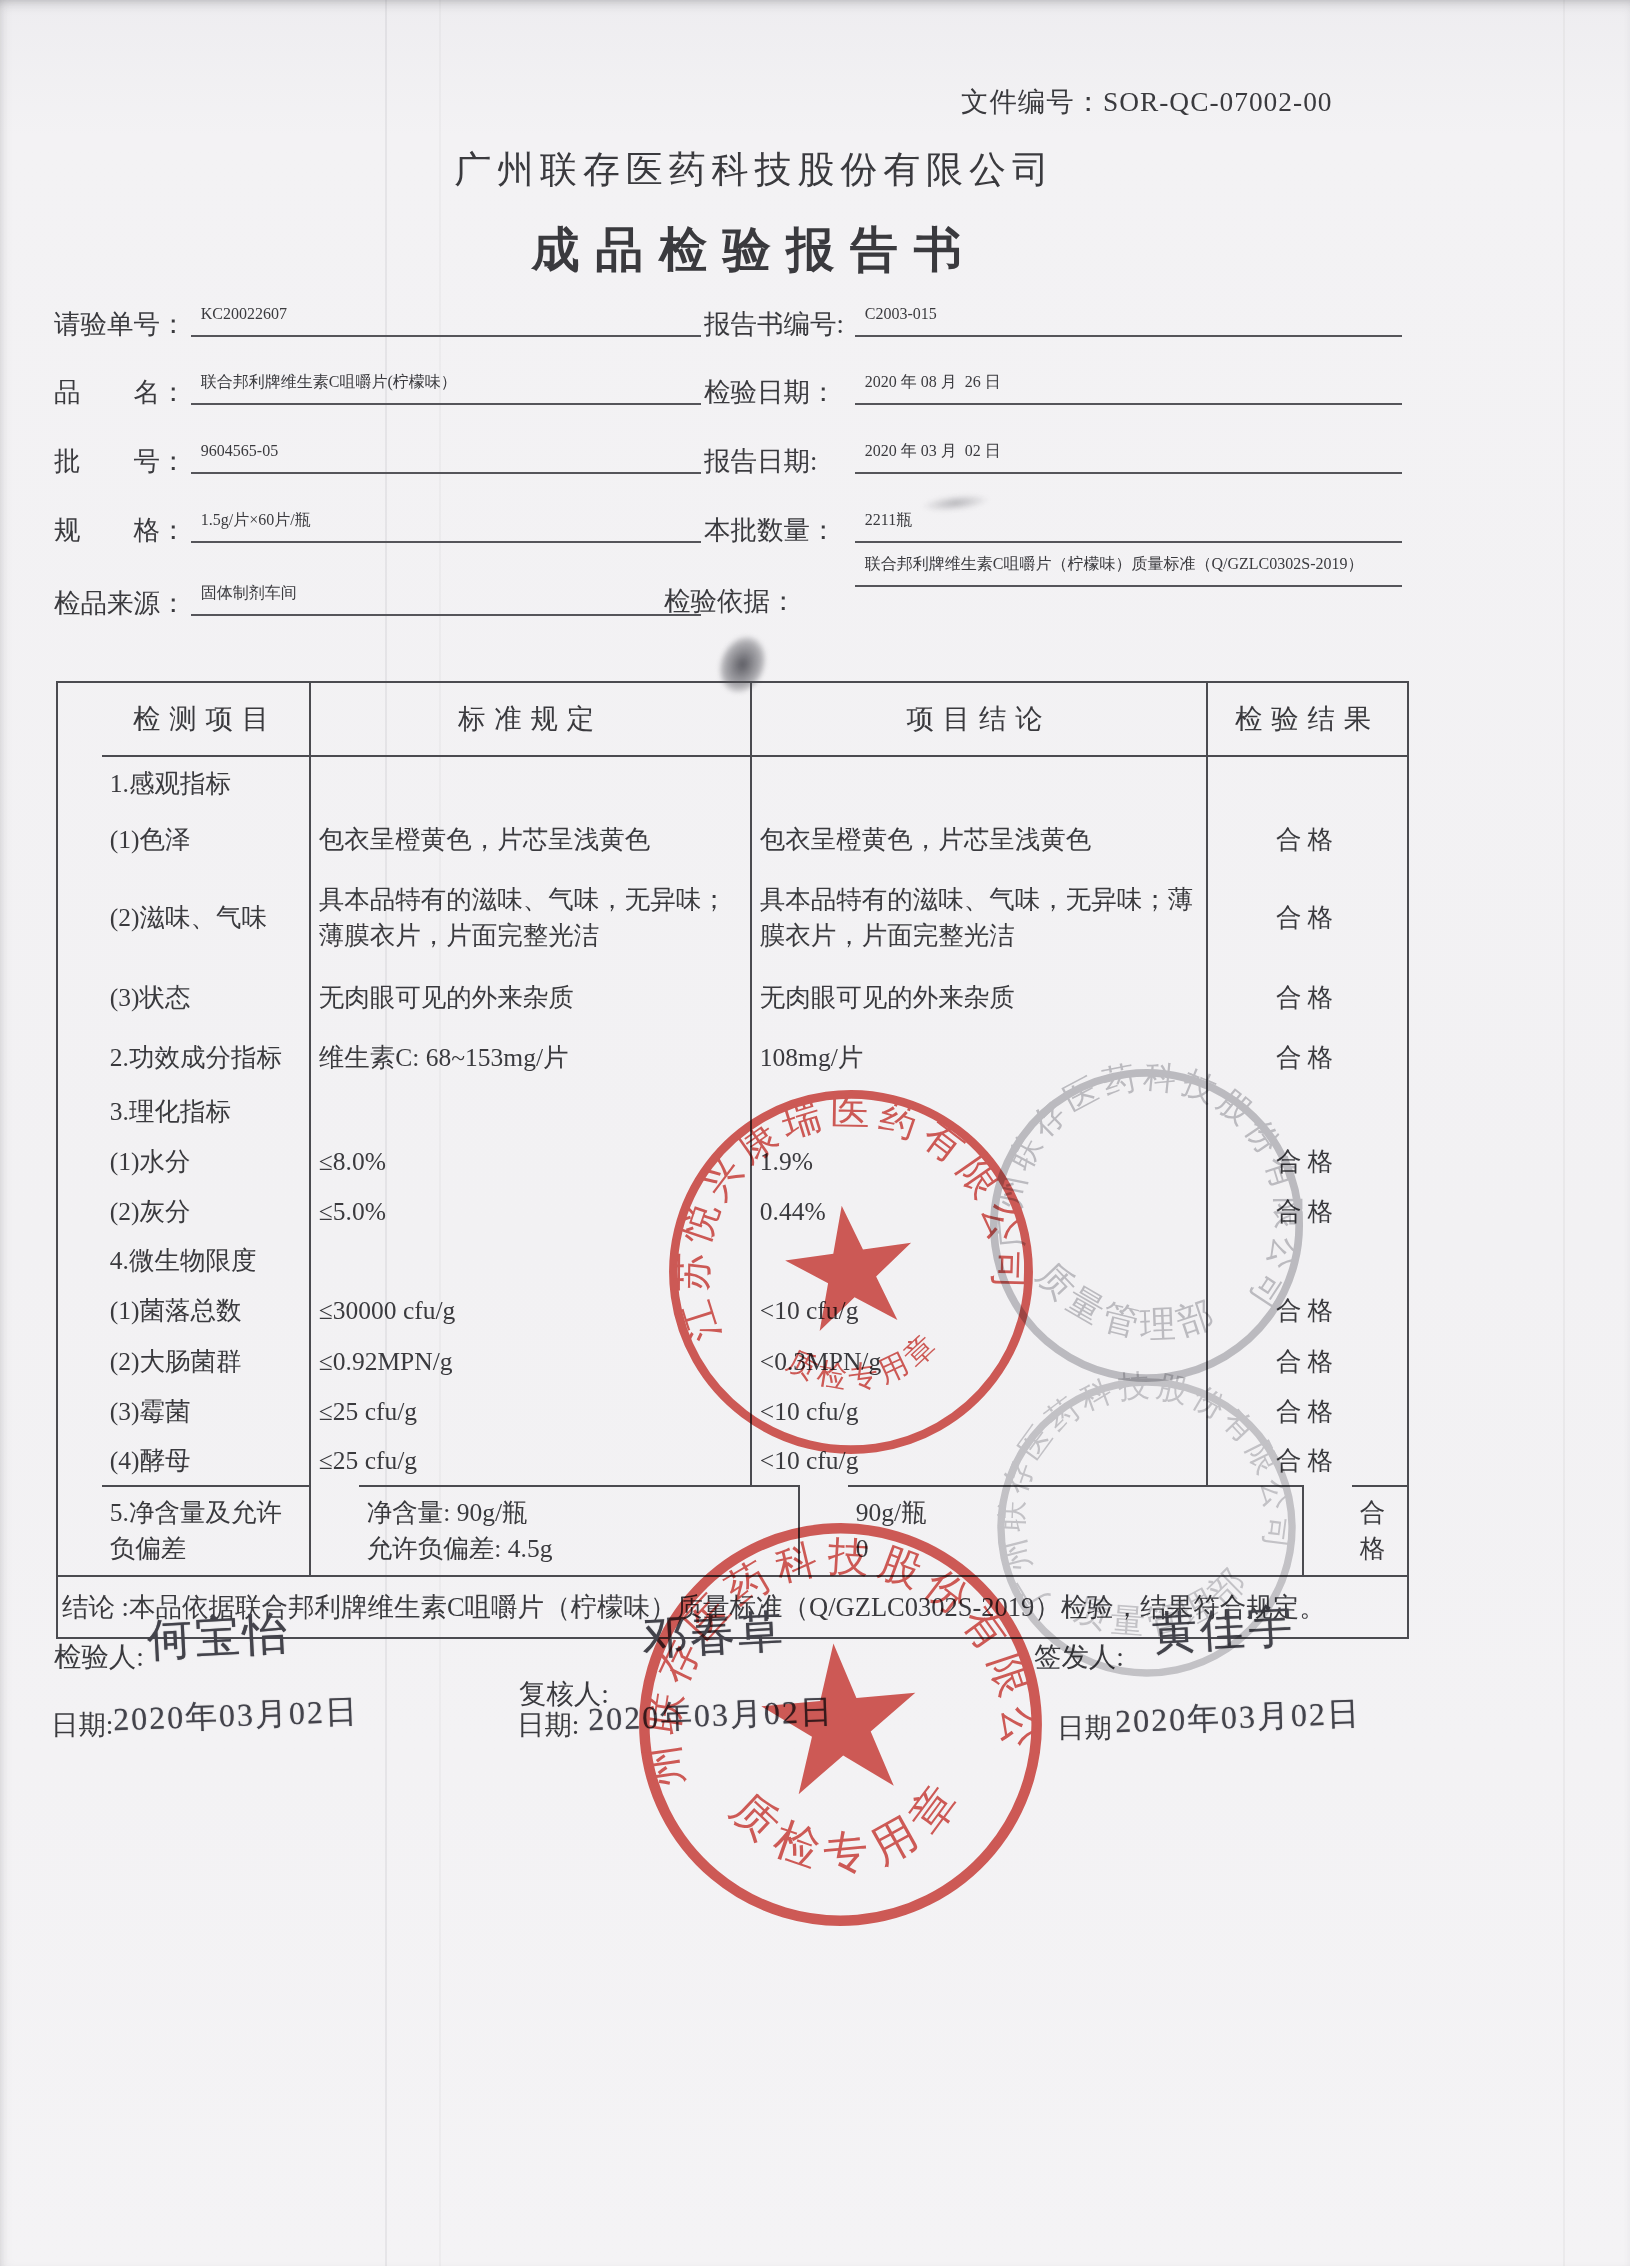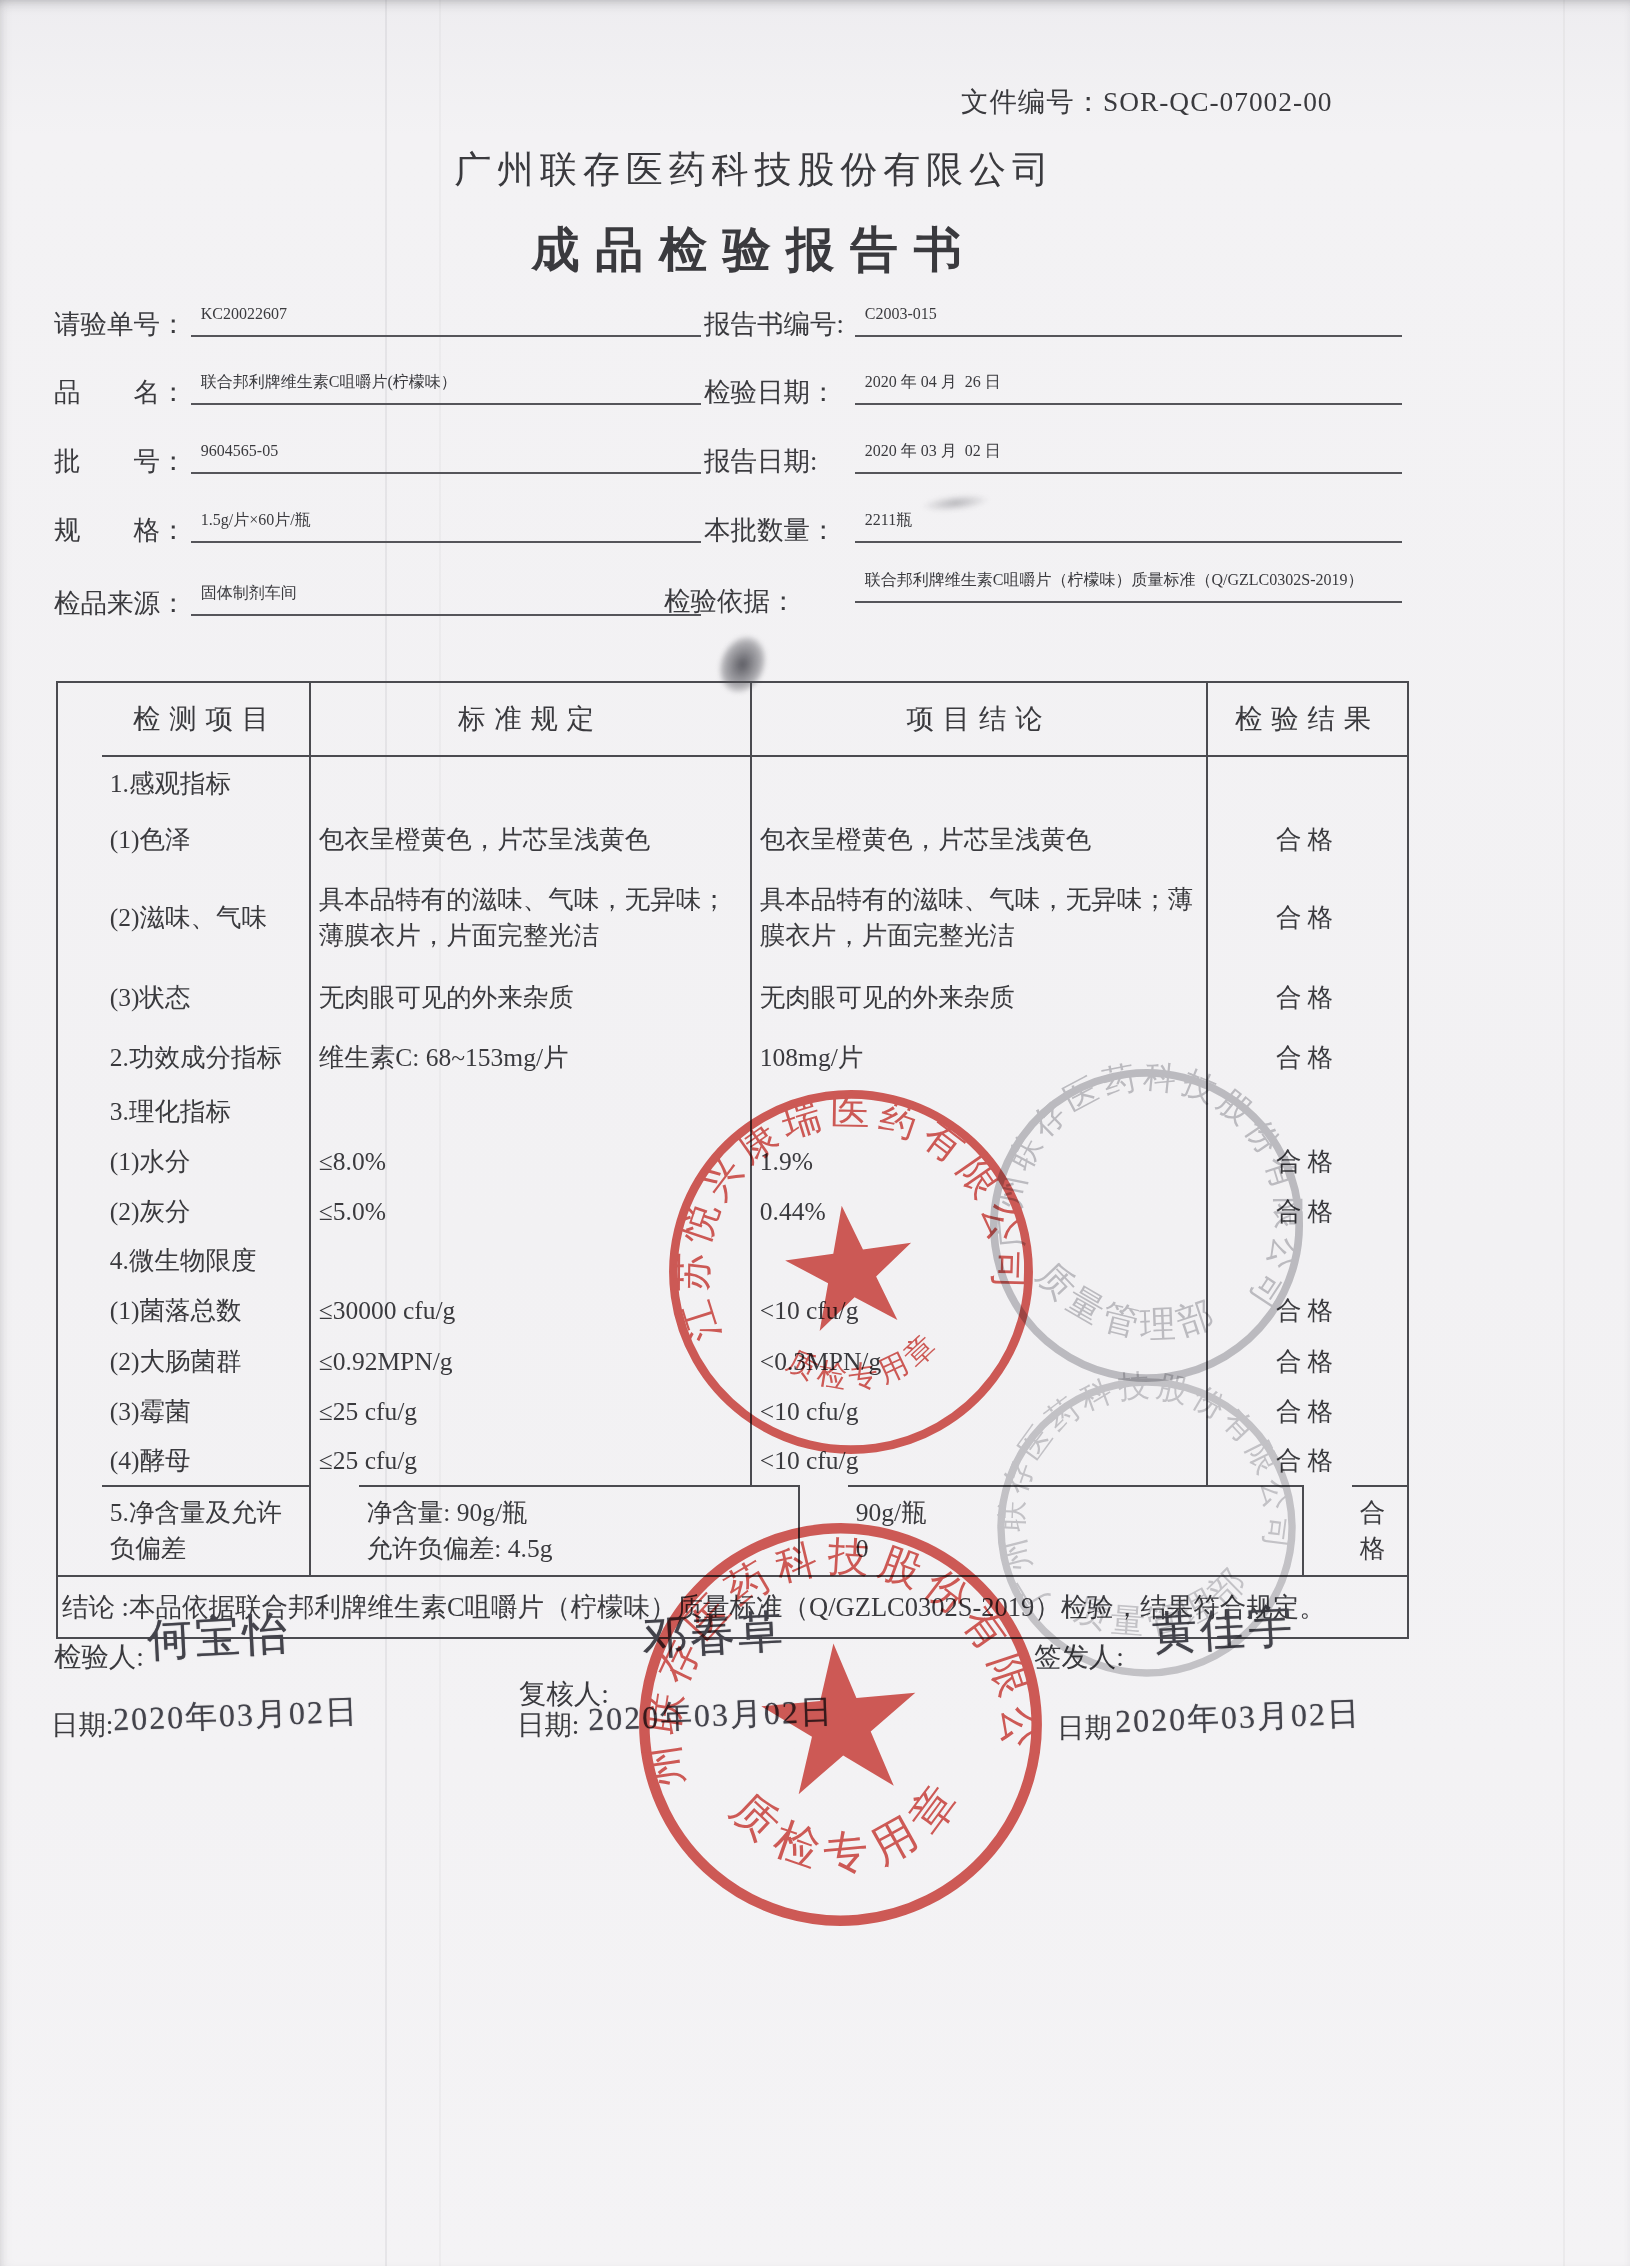--- a/index.html
+++ b/index.html
@@ -79,36 +79,36 @@
   <div class="valwrap" style="left:191px;top:581px;width:500px;">固体制剂车间</div>
 
   <div class="field" style="left:704px;top:306px;">
     <span class="lab">报告书编号:</span>
   </div>
   <div class="valwrap" style="left:855px;top:302px;width:537px;">C2003-015</div>
 
   <div class="field" style="left:704px;top:374px;">
     <span class="lab">检验日期：</span>
   </div>
-  <div class="valwrap" style="left:855px;top:370px;width:537px;">2020 年 04 月  26 日</div>
+  <div class="valwrap" style="left:855px;top:370px;width:537px;">2020 年 08 月  26 日</div>
 
   <div class="field" style="left:704px;top:443px;">
     <span class="lab">报告日期:</span>
   </div>
   <div class="valwrap" style="left:855px;top:439px;width:537px;">2020 年 03 月  02 日</div>
 
   <div class="field" style="left:704px;top:512px;">
     <span class="lab">本批数量：</span>
   </div>
   <div class="valwrap" style="left:855px;top:508px;width:537px;">2211瓶</div>
 
   <div class="field" style="left:664px;top:583px;">
     <span class="lab">检验依据：</span>
   </div>
-  <div class="valwrap" style="left:855px;top:552px;width:537px;margin-top:16px;">联合邦利牌维生素C咀嚼片（柠檬味）质量标准（Q/GZLC0302S-2019）</div>
+  <div class="valwrap" style="left:855px;top:552px;width:537px;">联合邦利牌维生素C咀嚼片（柠檬味）质量标准（Q/GZLC0302S-2019）</div>
 
   <div class="rtable">
     <div class="trow thead" style="min-height:74px;">
       <div class="cell">检测项目</div>
       <div class="cell">标准规定</div>
       <div class="cell">项目结论</div>
       <div class="cell">检验结果</div>
     </div>
 
     <div class="trow" style="min-height:53px;">

